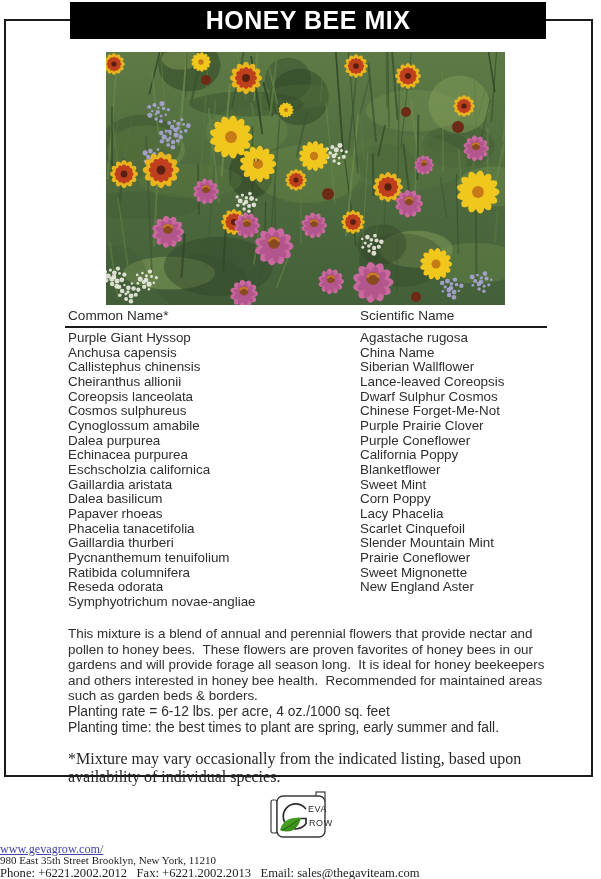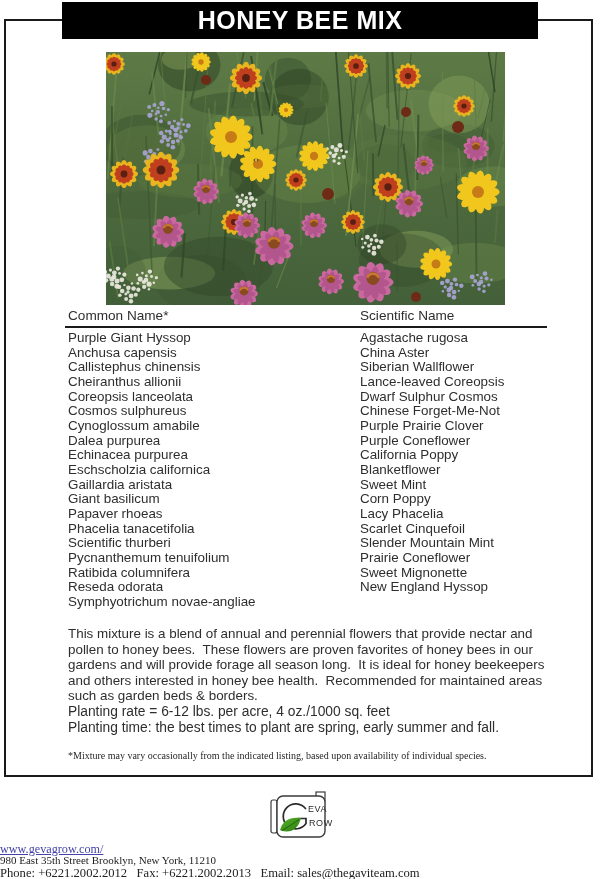--- a/index.html
+++ b/index.html
@@ -8,21 +8,21 @@
   html,body{margin:0;padding:0;background:#ffffff;}
   #page{
     position:relative; width:601px; height:879px; background:#fff;
     font-family:"Liberation Sans", sans-serif; color:var(--text); overflow:hidden;
   }
   #content-border{
     position:absolute; left:4px; top:19px; width:589px; height:758px;
     border:2px solid var(--border); box-sizing:border-box;
   }
   #title-banner{
-    position:absolute; left:62px; top:2px; width:476px; height:37px;
+    position:absolute; left:70px; top:2px; width:476px; height:37px;
     background:var(--banner); color:#ffffff; text-align:center;
     font-size:25px; font-weight:bold; line-height:37px; letter-spacing:0.5px;
     z-index:3;
   }
   #meadow{ position:absolute; left:106px; top:52px; width:399px; height:253px; }
   .col-header{ position:absolute; top:308px; font-size:13.6px; }
   #col1-header{ left:68px; }
   #col2-header{ left:360px; }
   #header-divider{ position:absolute; left:65px; top:326px; width:482px; height:2px; background:var(--border); }
   #rows{
@@ -32,21 +32,21 @@
   }
   #description-text{
     position:absolute; left:68px; top:626px; width:496px;
     font-size:13.4px; line-height:15.6px; white-space:pre-wrap;
   }
   .planting{ position:absolute; left:68px; font-size:13.8px; }
   #planting-rate-text{ top:704px;text-align:right; }
   #planting-time-text{ top:720px; }
   #mixture-disclaimer{
     position:absolute; left:68px; top:750px; width:490px;
-    font-family:"Liberation Serif", serif; font-size:10px; color:#262626;
+    font-family:"Liberation Serif", serif; font-size:16px; color:#262626;
   }
   #gevagrow-logo{ position:absolute; left:50%; top:789px; transform:translateX(-50%); }
   .footer-line{
     position:absolute; left:0; width:601px; text-align:left;
     font-family:"Liberation Serif", serif; color:#222;
   }
   #website-link{ top:842px; font-size:12.2px; }
   #website-link a{ color:var(--link); text-decoration:underline; cursor:pointer; }
   #address-text{ top:854px; font-size:11px; }
   #contact-text{ top:866px; font-size:12.6px; white-space:pre; }
@@ -1003,53 +1003,53 @@
   </svg>
 
   <div class="col-header" id="col1-header">Common Name*</div>
   <div class="col-header" id="col2-header">Scientific Name</div>
   <div id="header-divider"></div>
 
   <div id="rows">
       <div>Purple Giant Hyssop</div>
       <div>Agastache rugosa</div>
       <div>Anchusa capensis</div>
-      <div>China Aster</div>
+      <div>China Name</div>
       <div>Callistephus chinensis</div>
       <div>Siberian Wallflower</div>
       <div>Cheiranthus allionii</div>
       <div>Lance-leaved Coreopsis</div>
       <div>Coreopsis lanceolata</div>
       <div>Dwarf Sulphur Cosmos</div>
       <div>Cosmos sulphureus</div>
       <div>Chinese Forget-Me-Not</div>
       <div>Cynoglossum amabile</div>
       <div>Purple Prairie Clover</div>
       <div>Dalea purpurea</div>
       <div>Purple Coneflower</div>
       <div>Echinacea purpurea</div>
       <div>California Poppy</div>
       <div>Eschscholzia californica</div>
       <div>Blanketflower</div>
       <div>Gaillardia aristata</div>
       <div>Sweet Mint</div>
-      <div>Giant basilicum</div>
+      <div>Dalea basilicum</div>
       <div>Corn Poppy</div>
       <div>Papaver rhoeas</div>
       <div>Lacy Phacelia</div>
       <div>Phacelia tanacetifolia</div>
       <div>Scarlet Cinquefoil</div>
-      <div>Scientific thurberi</div>
+      <div>Gaillardia thurberi</div>
       <div>Slender Mountain Mint</div>
       <div>Pycnanthemum tenuifolium</div>
       <div>Prairie Coneflower</div>
       <div>Ratibida columnifera</div>
       <div>Sweet Mignonette</div>
       <div>Reseda odorata</div>
-      <div>New England Hyssop</div>
+      <div>New England Aster</div>
       <div>Symphyotrichum novae-angliae</div>
     </div>
 
   <div id="description-text">This mixture is a blend of annual and perennial flowers that provide nectar and pollen to honey bees.  These flowers are proven favorites of honey bees in our gardens and will provide forage all season long.  It is ideal for honey beekeepers and others interested in honey bee health.  Recommended for maintained areas such as garden beds &amp; borders.</div>
 
   <div class="planting" id="planting-rate-text">Planting rate = 6-12 lbs. per acre, 4 oz./1000 sq. feet</div>
   <div class="planting" id="planting-time-text">Planting time: the best times to plant are spring, early summer and fall.</div>
 
   <div id="mixture-disclaimer">*Mixture may vary occasionally from the indicated listing, based upon availability of individual species.</div>
 

